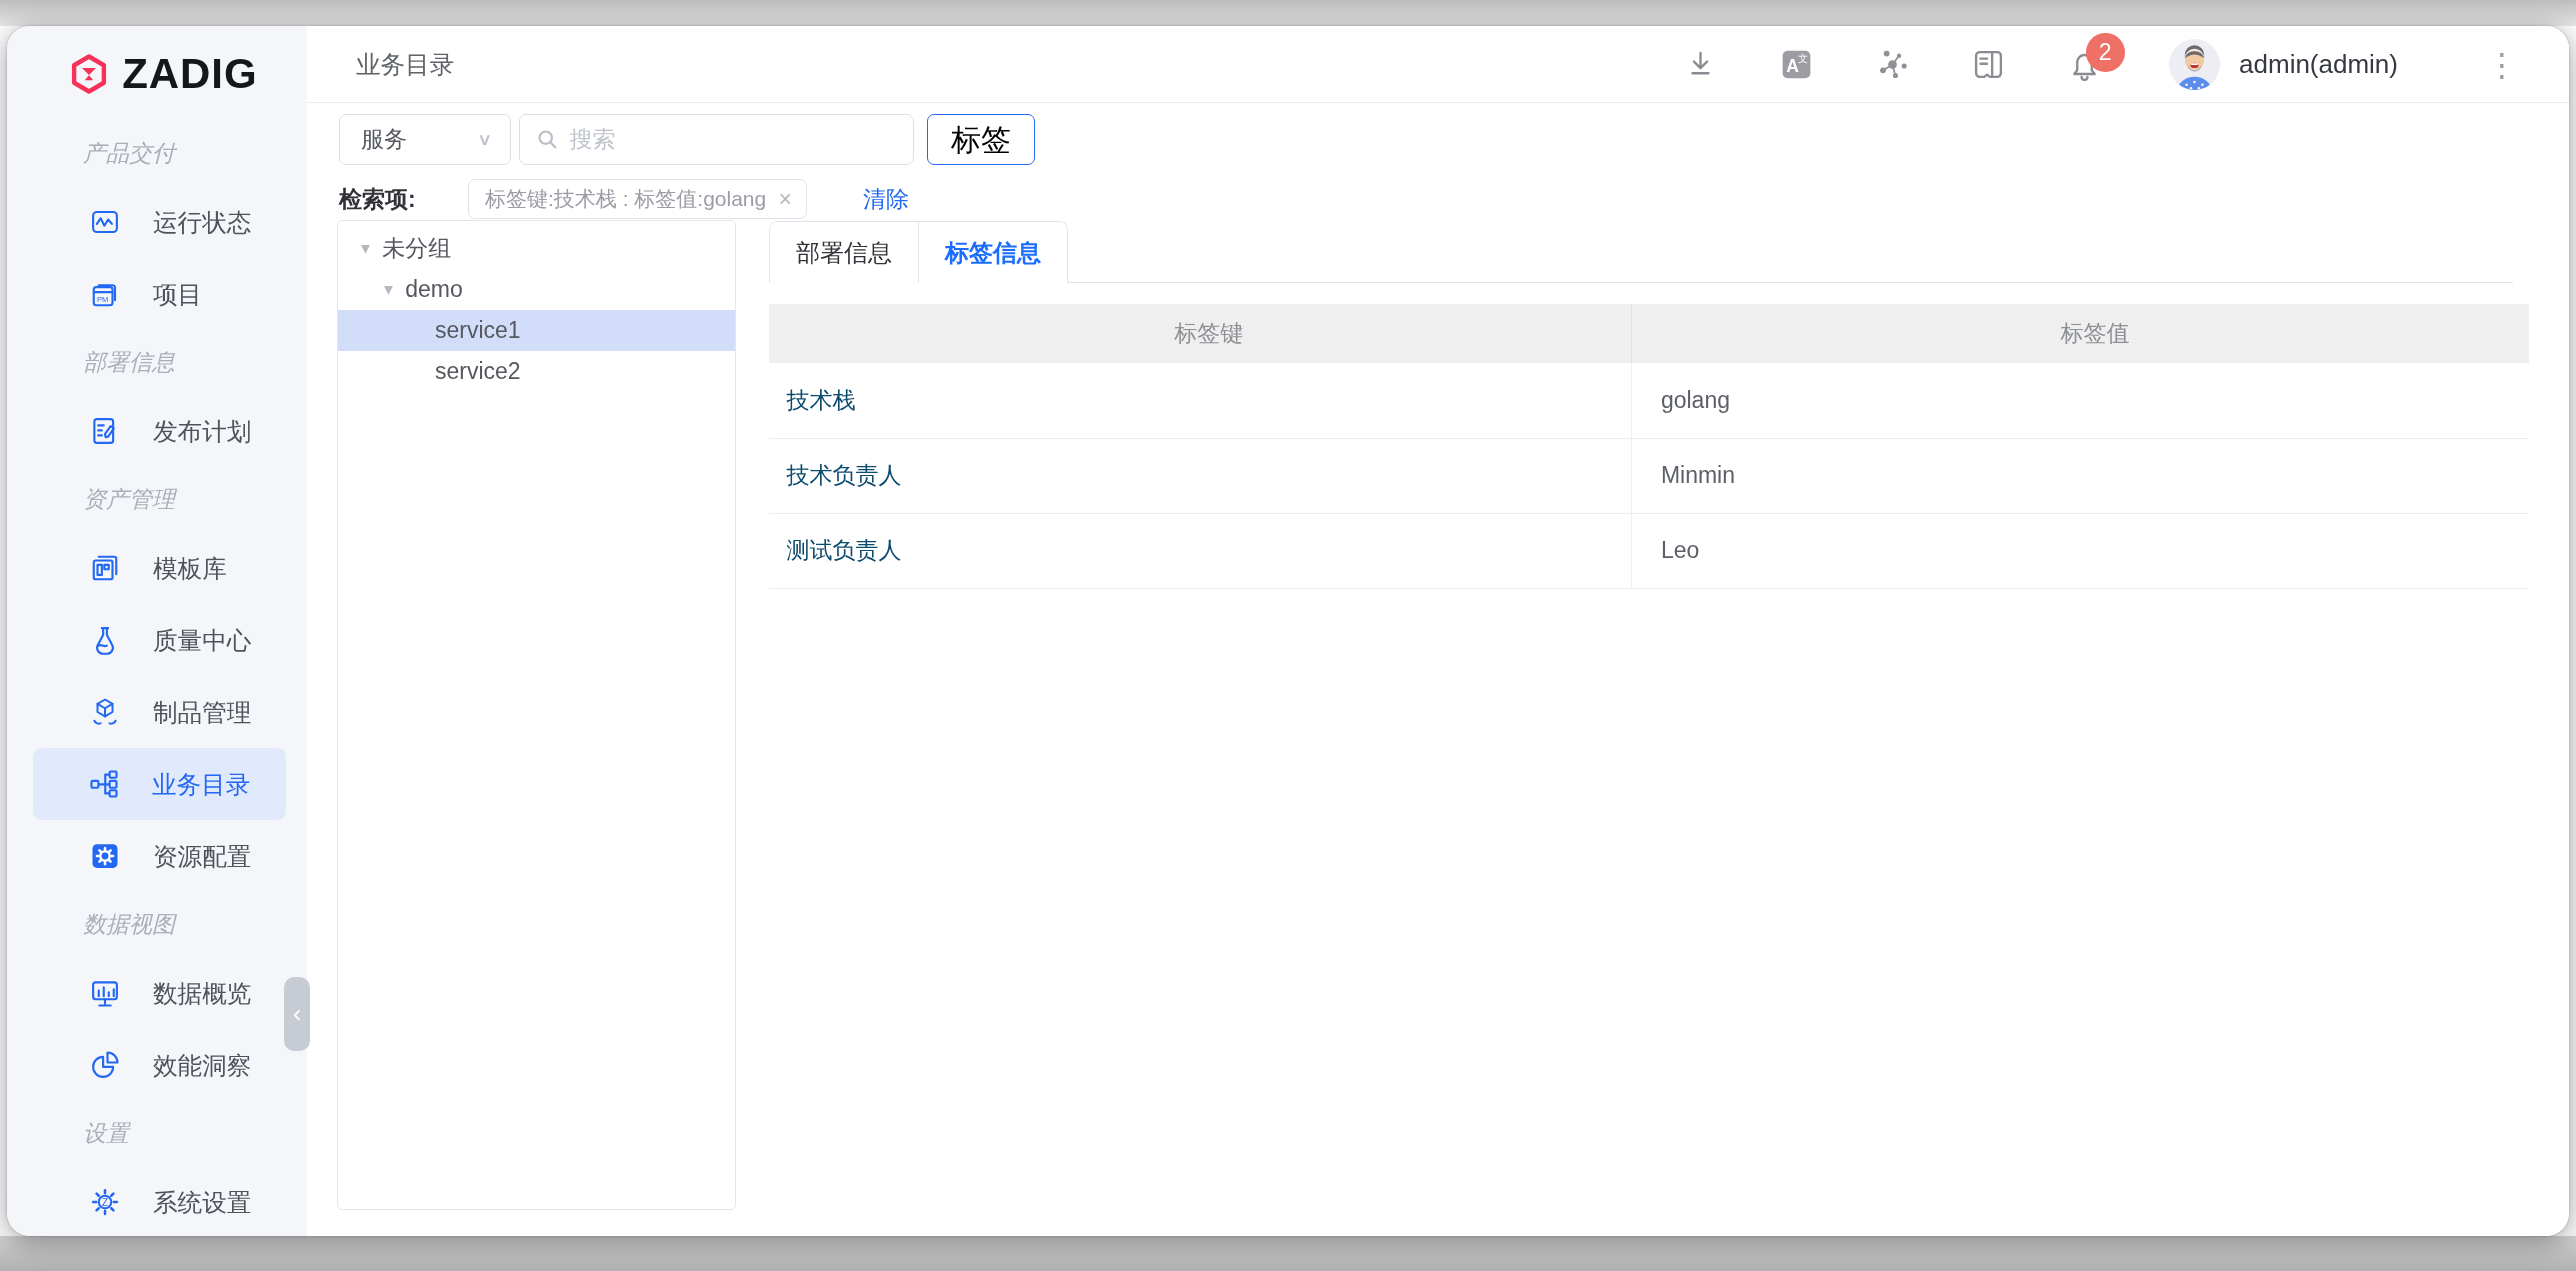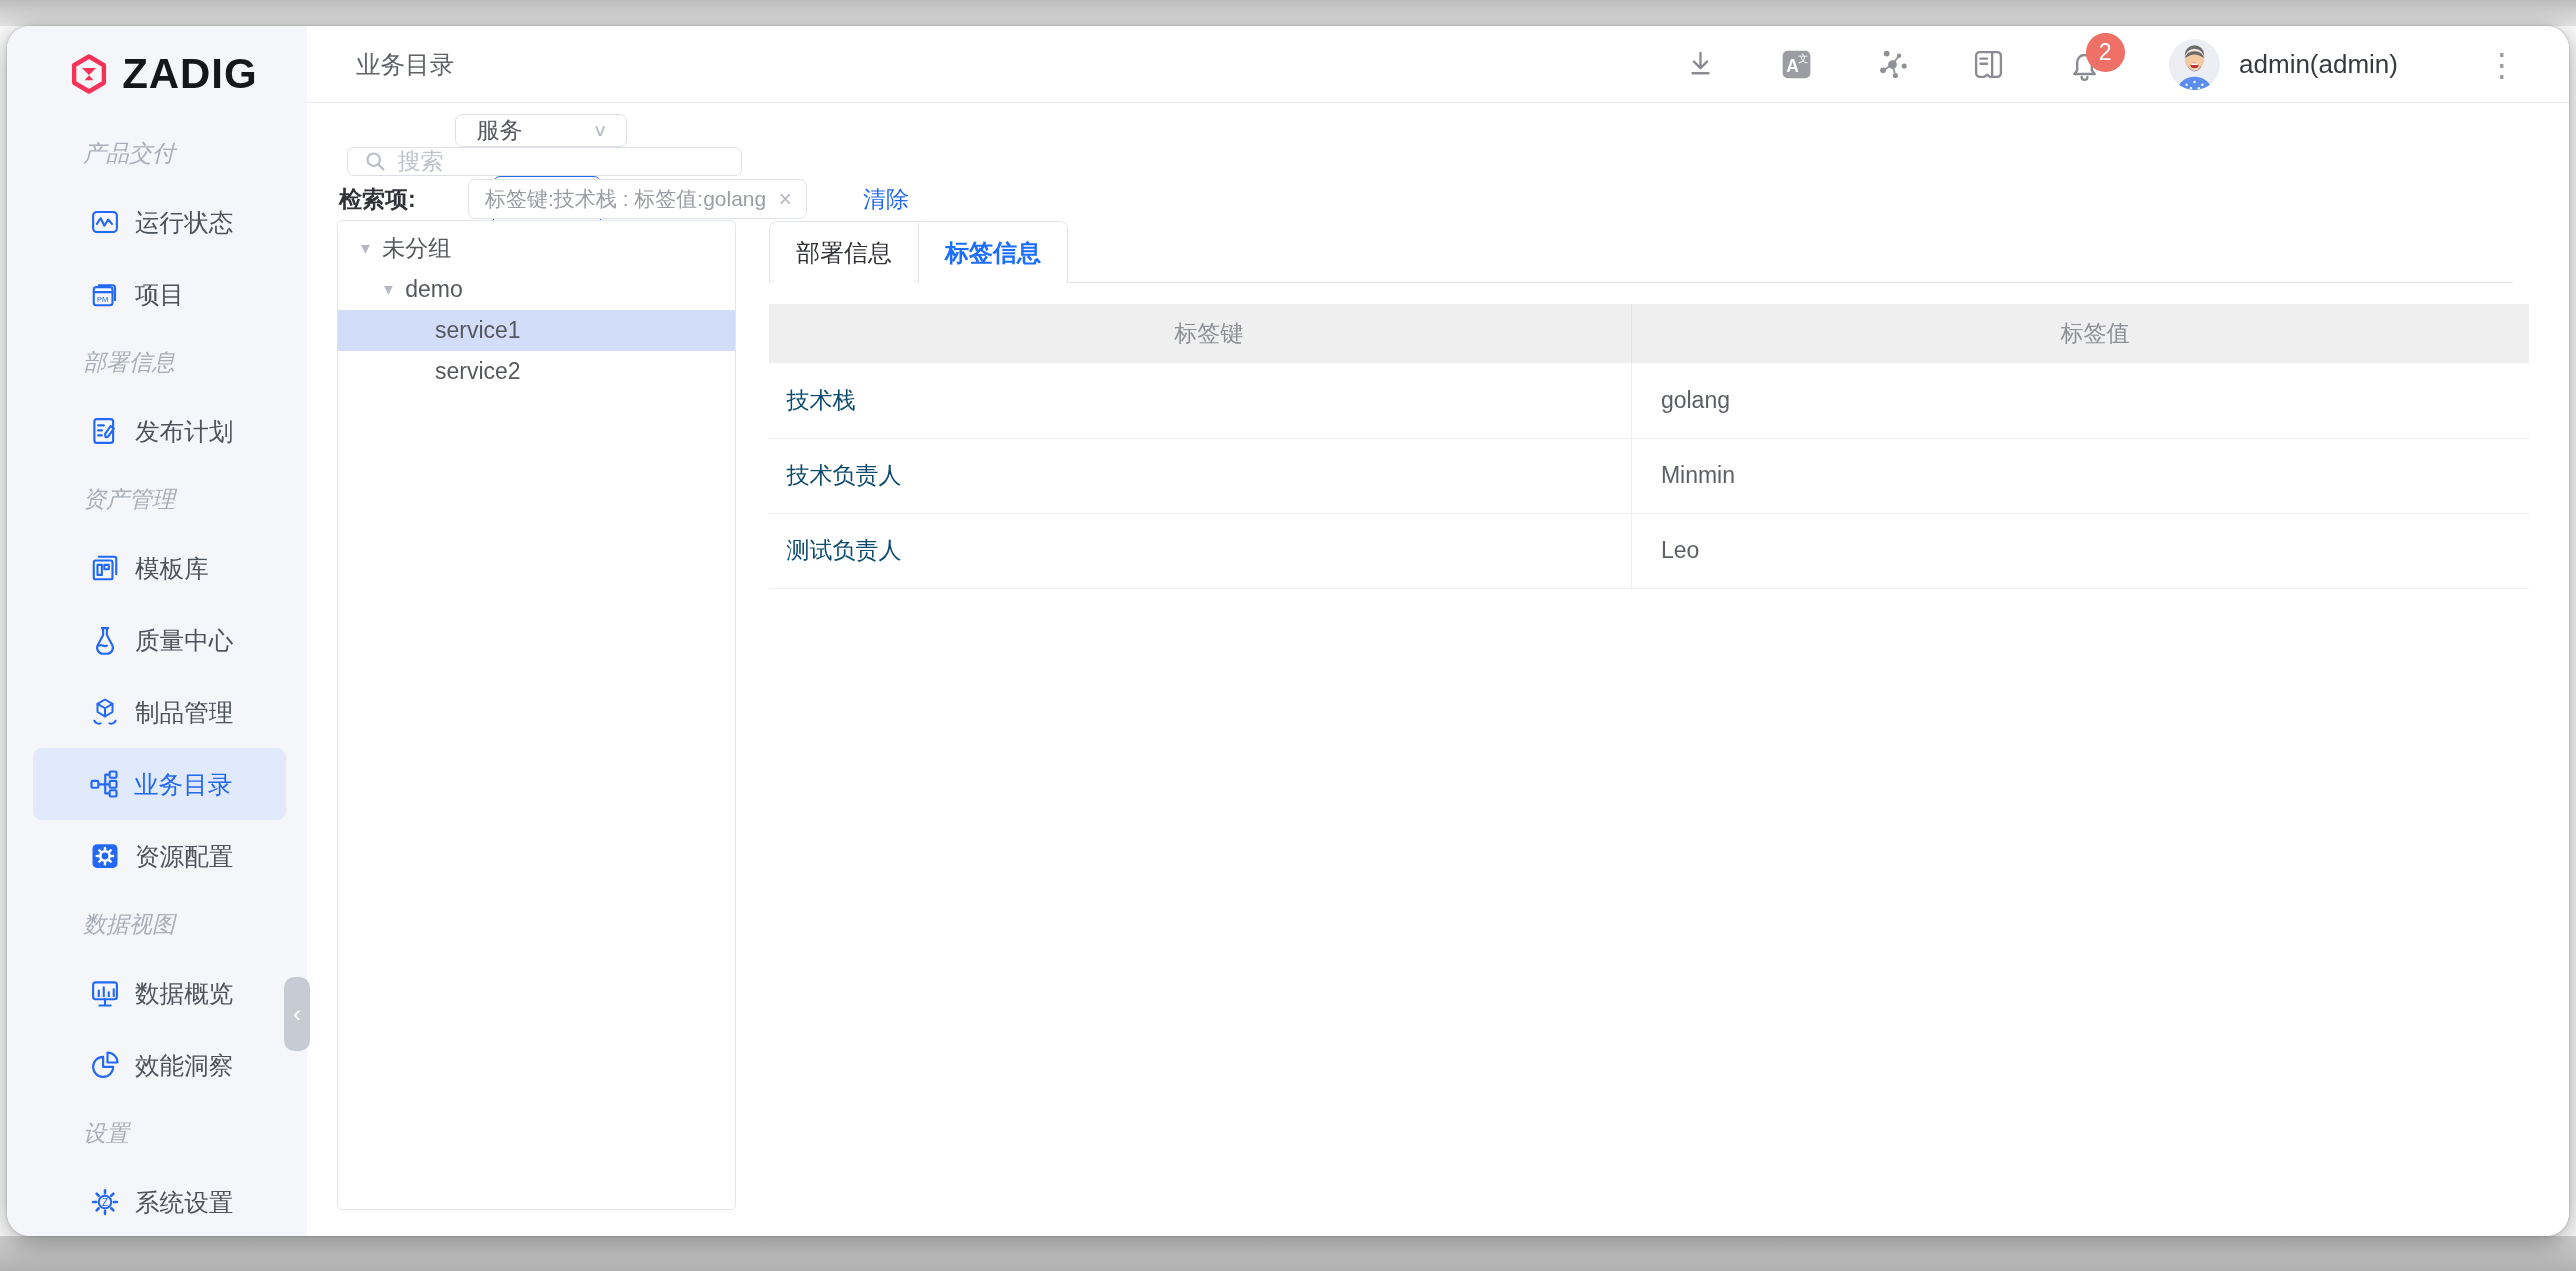--- a/index.html
+++ b/index.html
@@ -13,21 +13,21 @@
 
   .window { position:absolute; left:7px; top:26px; width:2562px; height:1210px;
             background:#fff; border-radius:23px; overflow:hidden;
             box-shadow:0 5.3px 30px rgba(0,0,0,.38), 0 0 2.6px rgba(0,0,0,.25); }
 
   
   .sidebar { position:absolute; left:0; top:0; bottom:0; width:300px; background:#f4f6fa; }
   .logo { height:95px; display:flex; align-items:center; padding-left:61px; gap:12.3px; }
   .logo-word { font-size:42px; font-weight:800; letter-spacing:0.9px; color:#16171b; }
   .sec-label { height:65px; line-height:65px; padding-left:76px; font-size:23px; color:#a9aeb8;font-style:italic; }
-  .side-item { height:72px; display:flex; align-items:center; padding-left:83px; gap:15px;
+  .side-item { height:72px; display:flex; align-items:center; padding-left:83px; gap:33px;
                font-size:24.6px; color:#4e535b; cursor:pointer; }
   .side-item svg { flex:0 0 auto; }
   .side-item.active { background:#e1e9fc; border-radius:8.8px; margin:0 21px 0 26px;
                       padding-left:56px; color:#2268f2; }
   .collapse-handle { position:absolute; left:277px; top:951px; width:26px; height:74px;
                      background:#c7ccd4; border-radius:10.5px; color:#fff; font-size:24.6px;
                      display:flex; align-items:center; justify-content:center; cursor:pointer; z-index:5; }
 
   
   .topbar { position:absolute; left:300px; right:0; top:0; height:77px; background:#fff;
@@ -38,21 +38,21 @@
   .tb-icon:first-child { margin-left:0; }
   .badge { position:absolute; top:-14px; right:-23px; min-width:39px; height:39px; border-radius:19.3px;
            background:#ef7066; color:#fff; font-size:23px; line-height:39px; text-align:center; }
   .avatar-wrap { margin-left:67px; display:flex; align-items:center; gap:19.3px; cursor:pointer; }
   .user-name { font-size:26px; color:#36393f; }
   .kebab { margin-left:88px; font-size:32px; color:#9a9da2; cursor:pointer; line-height:32px; }
 
   
   .content { position:absolute; left:300px; right:0; top:78px; bottom:0; background:#fff; }
 
-  .filter-row { position:absolute; left:32px; top:9.7px; height:51px; display:flex; align-items:center;flex-direction:column; }
+  .filter-row { position:absolute; left:32px; top:9.7px; height:51px; display:flex; align-items:center; }
   .select-box { width:172px; height:51px; border:0.9px solid #dcdfe6; border-radius:7px; background:#fff;
                 display:flex; align-items:center; padding:0 17.6px 0 21px; font-size:23px; color:#55585e;
                 cursor:pointer; }
   .select-box .chev { margin-left:auto; color:#b9bdc6; font-size:21px; transform:scaleY(.8); }
   .search-box { width:395px; height:51px; border:0.9px solid #dcdfe6; border-radius:7px; background:#fff;
                 display:flex; align-items:center; padding:0 16px; margin-left:8px; }
   .search-box input { border:none; outline:none; font-size:23px; color:#55585e; width:100%;
                       margin-left:10.5px; background:transparent;
                       font-family:"Liberation Sans","DejaVu Sans",sans-serif; }
   .search-box input::placeholder { color:#bfc3cb; }

